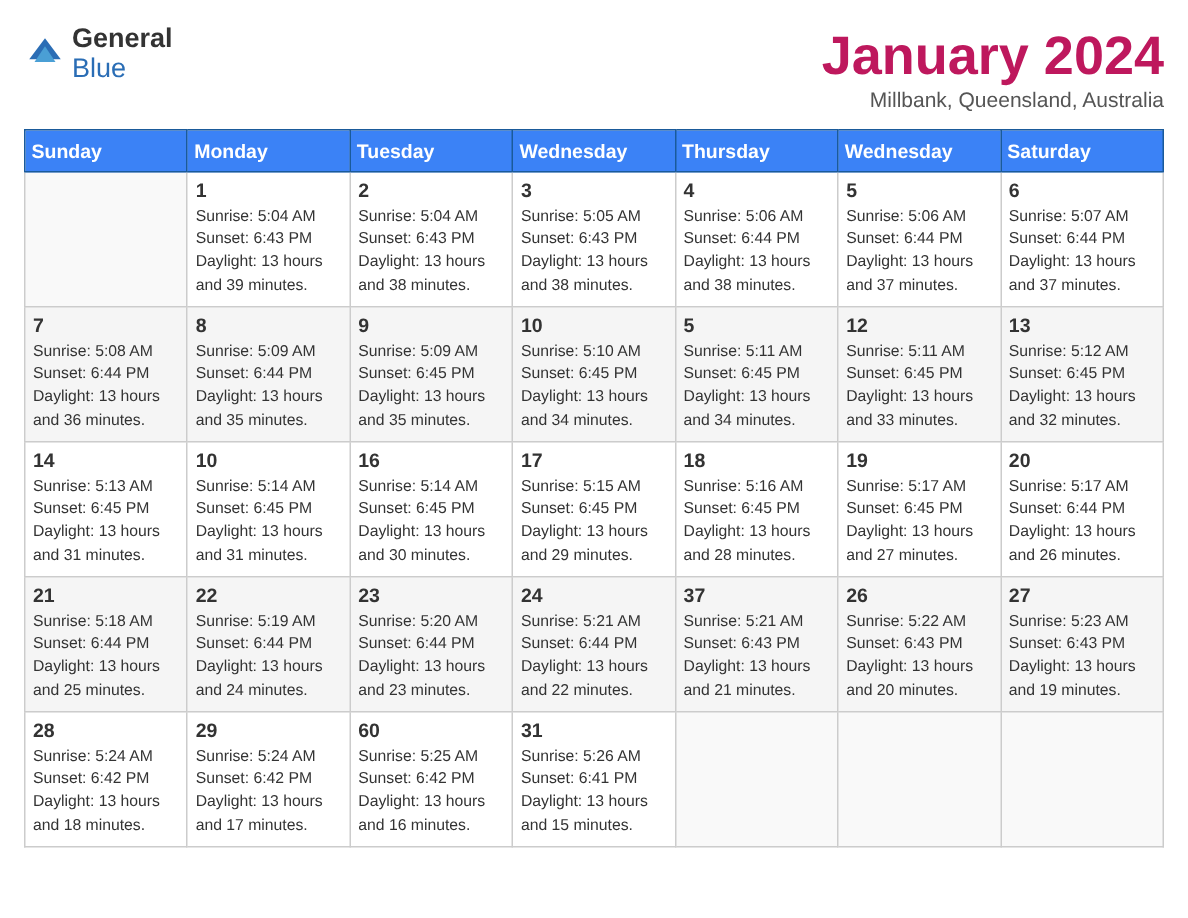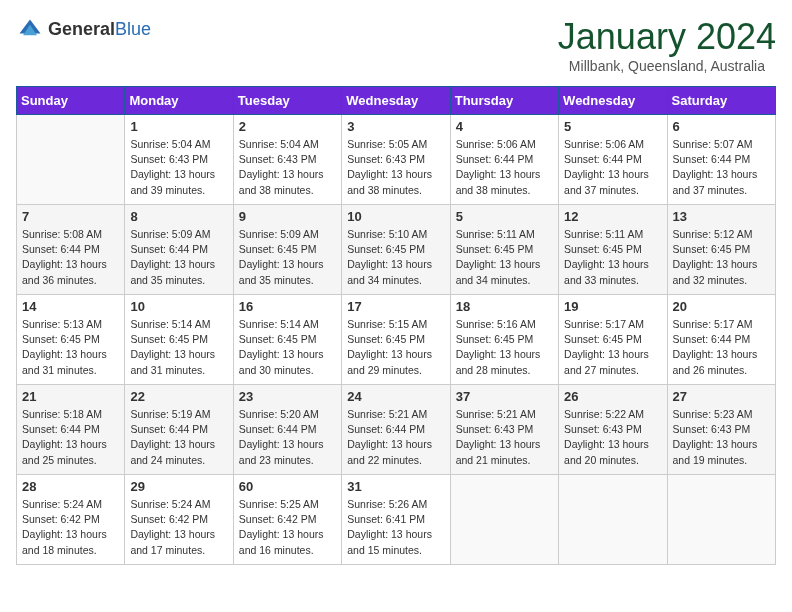--- a/index.html
+++ b/index.html
@@ -16,21 +16,21 @@
       align-items: flex-start;
       margin-bottom: 12px;
     }
     .logo {
       display: flex;
       align-items: center;
       gap: 4px;
     }
     .logo-text {
       display: flex;
-      flex-direction: row;
+      flex-direction: column;
       line-height: 1.1;
     }
     .logo-general {
       font-size: 18px;
       font-weight: bold;
       color: #333;
     }
     .logo-blue {
       font-size: 18px;
       font-weight: normal;
@@ -38,35 +38,34 @@
     }
     .logo-icon {
       width: 28px;
       height: 28px;
     }
     .title-block {
       text-align: right;
     }
     .month-title {
       font-size: 36px;
-      font-weight: normal;
-      color: #14532d;
+      font-weight: bold;
+      color: #be185d;
     }
     .location {
       font-size: 14px;
       color: #555;
-      text-align: center;
     }
     table {
       width: 100%;
       border-collapse: collapse;
       table-layout: fixed;
     }
     thead tr th {
-      background-color: #6d28d9;
+      background-color: #3b82f6;
       color: #fff;
       font-size: 13px;
       font-weight: bold;
       padding: 6px 4px;
       text-align: left;
       border: 1px solid #1a5a9a;
     }
     tbody tr td {
       border: 1px solid #ccc;
       vertical-align: top;

